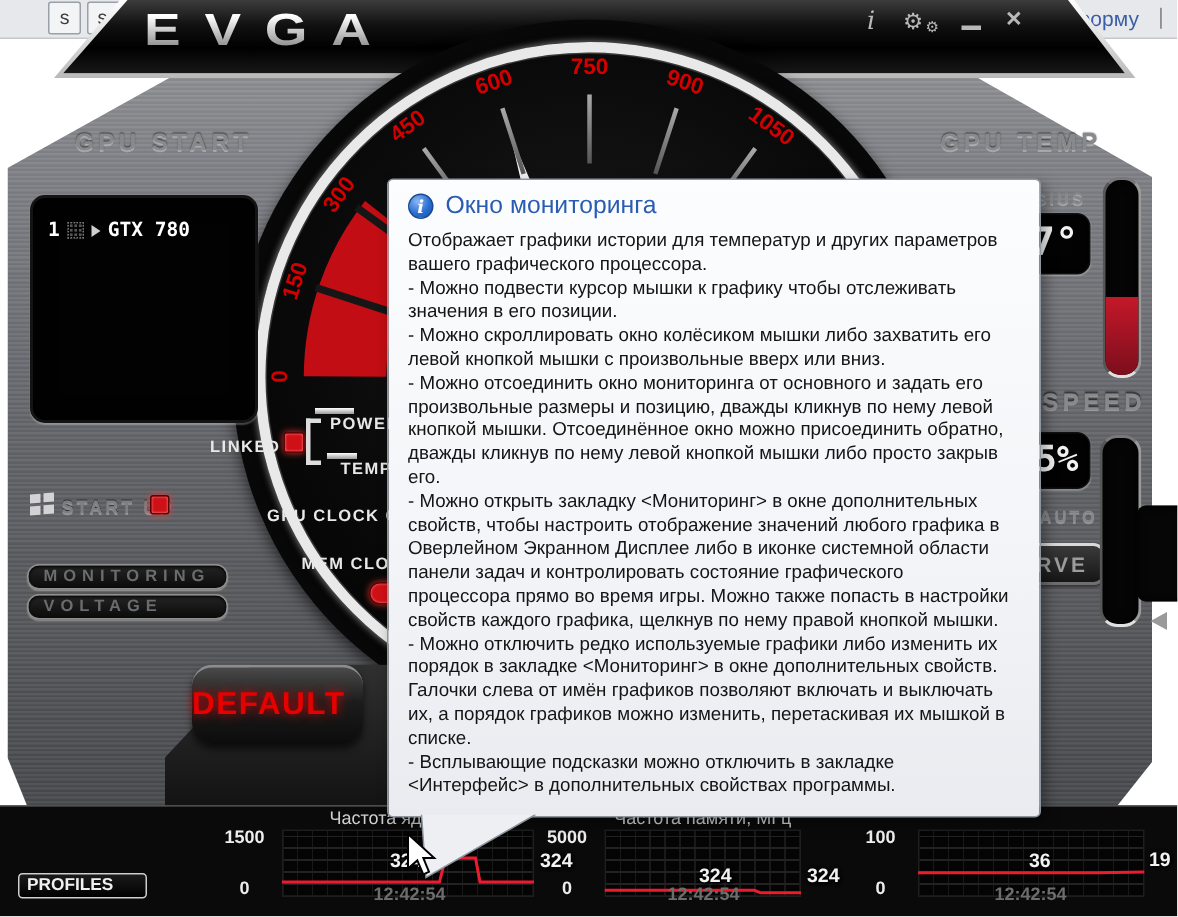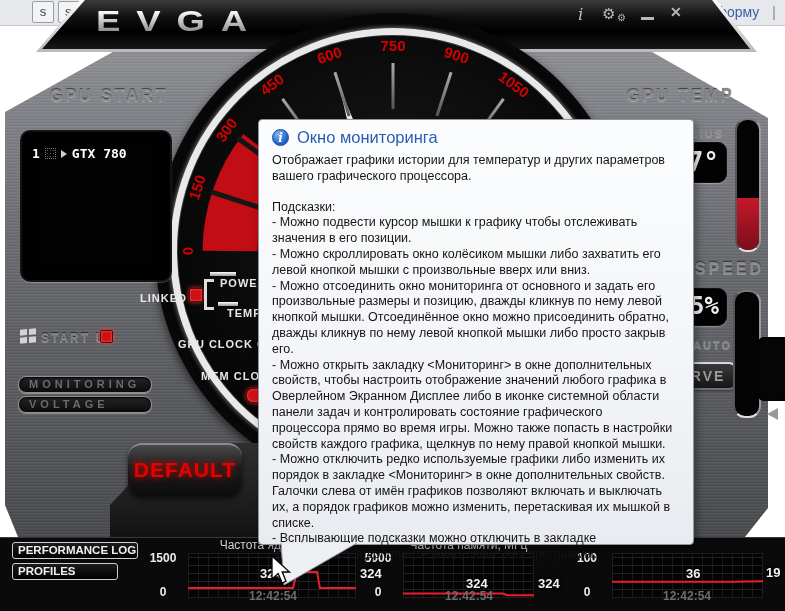--- a/index.html
+++ b/index.html
@@ -88,21 +88,21 @@
   .edgebox{position:absolute;left:758px;top:337px;width:30px;height:64px;z-index:6;background:#060606;border-radius:6px 0 0 6px;
     box-shadow:inset 0 0 6px #000;}
 
   
   .tray{position:absolute;left:110px;top:443px;width:262px;height:94px;z-index:5;
     background:linear-gradient(180deg,#303030,#131313);
     clip-path:polygon(0 100%,0 62px,58px 0,262px 0,262px 100%);}
   .defaultbtn{position:absolute;left:128px;top:443px;width:114px;height:53px;z-index:6;border-radius:14px;cursor:pointer;
     background:linear-gradient(180deg,#4a4a4a,#1c1c1c 45%,#0c0c0c);border-top:2px solid #8c8c8c;
     box-shadow:0 3px 5px rgba(0,0,0,.6);color:#e60000;font-size:21px;font-weight:bold;letter-spacing:1px;
-    text-align:center;line-height:50px;text-shadow:0 0 7px rgba(255,0,0,.8);}
+    line-height:50px;text-shadow:0 0 7px rgba(255,0,0,.8);}
 
   
   .strip{position:absolute;left:0;top:537px;width:785px;height:74px;z-index:6;background:#0a0a0a;border-top:1px solid #383838;}
   .logbtn{position:absolute;left:12px;width:126px;height:17px;z-index:7;background:linear-gradient(180deg,#1b1b1b,#000);
     border:1px solid #cfcfcf;border-radius:3px;color:#f0f0f0;font-size:11.5px;font-weight:bold;
     line-height:14px;padding-left:5px;letter-spacing:0;cursor:pointer;white-space:nowrap;}
   .plot{position:absolute;top:553px;height:45px;z-index:6;background:#040404;border:1px solid #1e1e1e;
     background-image:repeating-linear-gradient(to top,transparent 0 7px,#222 7px 8px),
                      repeating-linear-gradient(to right,transparent 0 9px,#191919 9px 10px);}
   .gtitle{position:absolute;top:538px;z-index:6;font-size:12px;color:#cfcfcf;text-align:center;white-space:nowrap;}
@@ -217,22 +217,21 @@
   </div>
   <div class="etch" style="left:640px;top:260px;width:124px;text-align:right;">FAN SPEED</div>
   <div class="lcd" style="left:650px;top:288px;width:77px;height:38px;font-size:24px;line-height:34px;padding-right:7px;">35%</div>
   <div class="smallcap" style="left:693px;top:339px;">AUTO</div>
   <div class="curvebtn">CURVE</div>
   <div class="vbar" style="left:733px;top:290px;width:28px;height:128px;"></div>
   <div class="fan-arrow"></div>
   <div class="edgebox"></div>
 
   <div class="strip"></div>
-  <div class="logbtn" style="top:542px;">PERFORMANCE LOG</div>
-  <div class="logbtn" style="top:563px;width:106px;">PROFILES</div>
+  <div class="logbtn" style="top:582px;width:86px;">PROFILES</div>
 
   <div class="gtitle" style="left:188px;width:168px;">Частота ядра, МГц</div>
   <div class="gmax" style="left:142px;top:551px;">1500</div>
   <div class="gmin" style="left:142px;top:585px;">0</div>
   <div class="plot" style="left:188px;width:168px;"></div>
   <svg class="plotline" style="left:188px;top:553px;" width="168" height="45">
     <path d="M0 35 H105 L109 19 H129 L132 35 H168" stroke="#ed1b2e" stroke-width="2" fill="none"></path>
   </svg>
   <div class="gval" style="left:260px;top:566px;">324</div>
   <div class="gval" style="left:360px;top:566px;">324</div>
@@ -259,21 +258,20 @@
   <div class="gval" style="left:766px;top:565px;">19</div>
   <div class="gts" style="left:642px;top:589px;">12:42:54</div>
 
   <div class="tip">
     <div class="tip-title-row">
       <div class="info-ic">i</div>
       <div class="tip-title">Окно мониторинга</div>
     </div>
     <div class="tip-body">
       <div>Отображает графики истории для температур и других параметров вашего графического процессора.</div>
-      <div class="hints-hdr">Подсказки:</div>
       <div>- Можно подвести курсор мышки к графику чтобы отслеживать значения в его позиции.</div>
       <div>- Можно скроллировать окно колёсиком мышки либо захватить его левой кнопкой мышки с произвольные вверх или вниз.</div>
       <div>- Можно отсоединить окно мониторинга от основного и задать его произвольные размеры и позицию, дважды кликнув по нему левой кнопкой мышки. Отсоединённое окно можно присоединить обратно, дважды кликнув по нему левой кнопкой мышки либо просто закрыв его.</div>
       <div>- Можно открыть закладку &lt;Мониторинг&gt; в окне дополнительных свойств, чтобы настроить отображение значений любого графика в Оверлейном Экранном Дисплее либо в иконке системной области панели задач и контролировать состояние графического процессора прямо во время игры. Можно также попасть в настройки свойств каждого графика, щелкнув по нему правой кнопкой мышки.</div>
       <div>- Можно отключить редко используемые графики либо изменить их порядок в закладке &lt;Мониторинг&gt; в окне дополнительных свойств. Галочки слева от имён графиков позволяют включать и выключать их, а порядок графиков можно изменить, перетаскивая их мышкой в списке.</div>
       <div>- Всплывающие подсказки можно отключить в закладке &lt;Интерфейс&gt; в дополнительных свойствах программы.</div>
     </div>
   </div>
   <svg class="tail" width="120" height="50">
     <polygon points="26,0 102,0 29,42" fill="#edeff3"></polygon>

